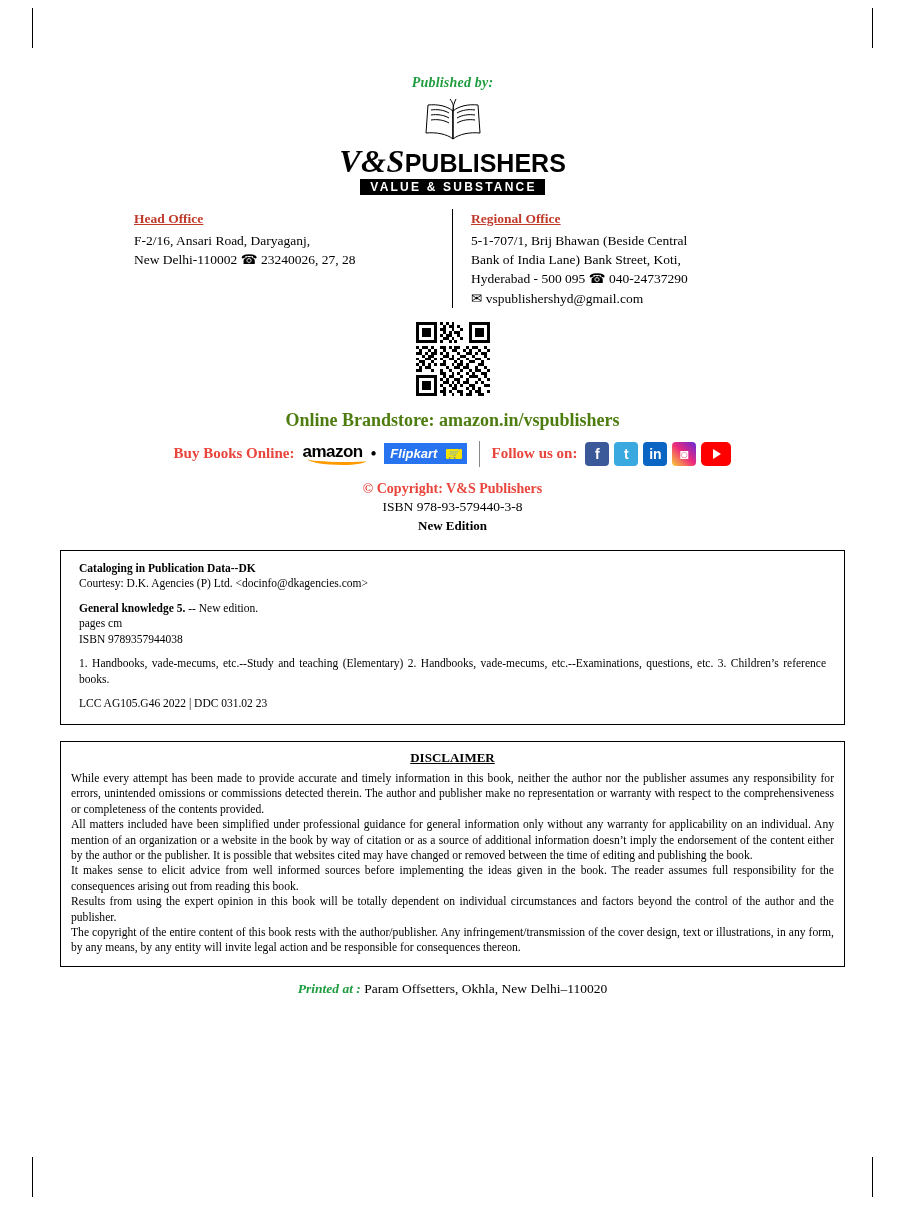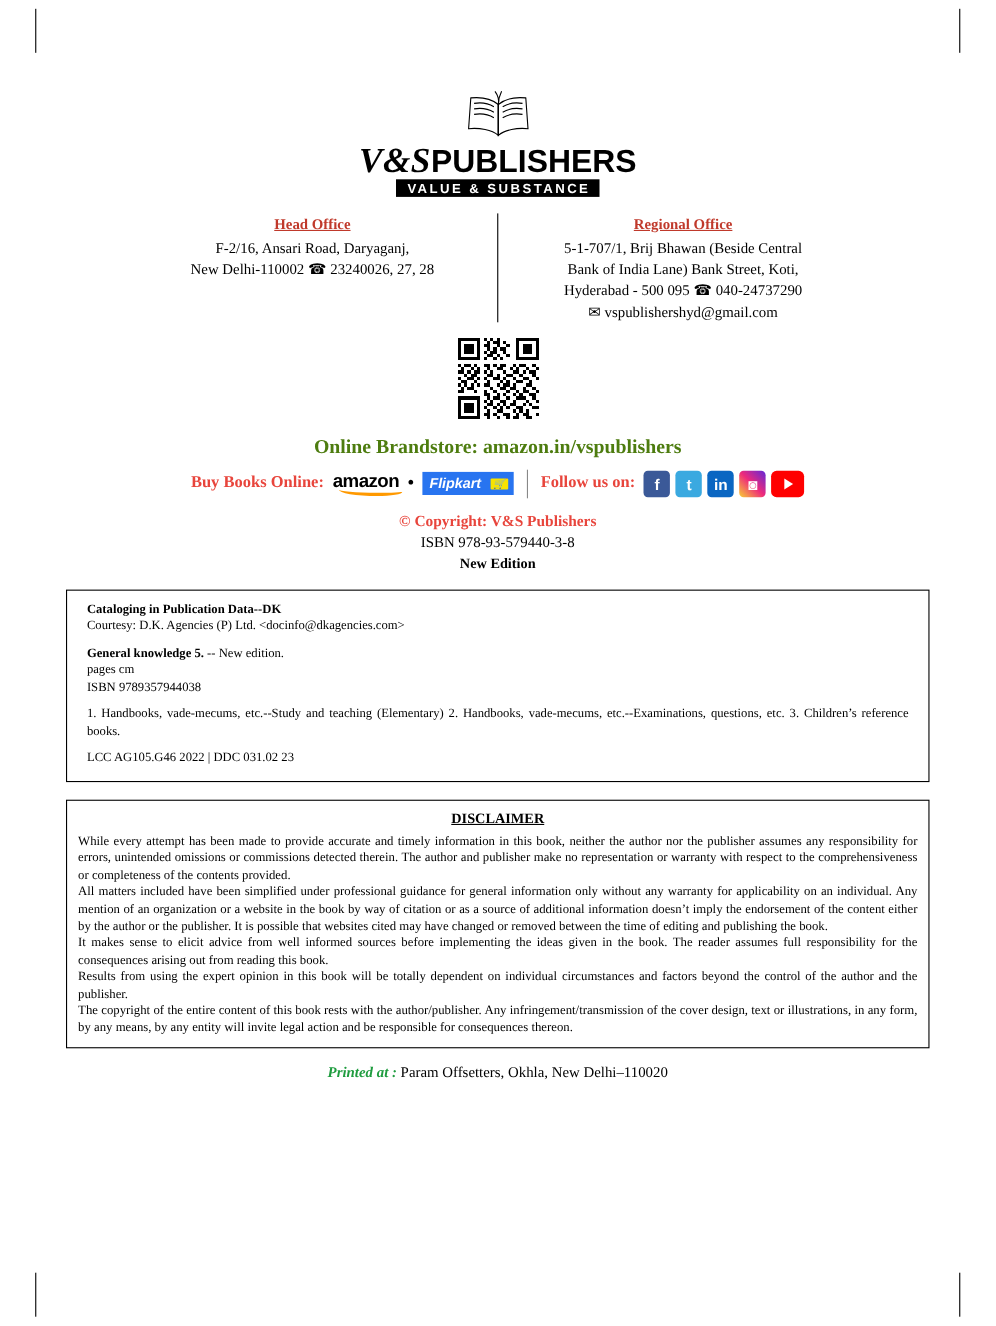--- a/index.html
+++ b/index.html
@@ -57,21 +57,21 @@
     line-height: 1;
     margin-top: -2px;
   }
   .logo-name .vs {
     font-style: italic;
     font-weight: bold;
   }
   .logo-name .pub {
     font-family: "Liberation Sans", sans-serif;
     font-weight: bold;
-    font-size: 29px;
+    font-size: 25px;
     letter-spacing: 0px;
   }
   .logo-sub {
     background: #000;
     color: #fff;
     display: inline-block;
     font-family: "Liberation Sans", sans-serif;
     font-size: 12px;
     font-weight: bold;
     letter-spacing: 2.2px;
@@ -81,21 +81,20 @@
   }
 
   .offices {
     margin-top: 14px;
     display: flex;
     justify-content: center;
     align-items: stretch;
   }
   .office {
     width: 300px;
-    text-align: center;
     font-size: 13.5px;
     line-height: 1.42;
   }
   .office.left { padding-right: 18px; }
   .office.right { padding-left: 18px; border-left: 1px solid #000; }
   .office-title {
     color: #c0392b;
     font-weight: bold;
     text-decoration: underline;
     font-size: 13.5px;
@@ -279,20 +278,21 @@
 
 <div class="page">
 
   <div class="crop crop-v" style="left:32px; top:8px;"></div>
   <div class="crop crop-v" style="left:872px; top:8px;"></div>
   <div class="crop crop-v" style="left:32px; top:1157px;"></div>
   <div class="crop crop-v" style="left:872px; top:1157px;"></div>
 
   <div class="content">
 
+    <div class="published-by">Published by:</div>
 
     <div class="logo-wrap">
       <svg class="logo-book" width="66" height="50" viewBox="0 0 66 50">
         <g fill="none" stroke="#000" stroke-width="1">
           <path d="M33 14 C27 9, 18 7, 8 8 L6 36 C16 35, 27 37, 33 42 Z" fill="#fff"></path>
           <path d="M33 14 C39 9, 48 7, 58 8 L60 36 C50 35, 39 37, 33 42 Z" fill="#fff"></path>
           <path d="M33 14 L33 42"></path>
           <path d="M11 13 C17 12, 24 13, 29 16"></path>
           <path d="M11 18 C17 17, 24 18, 29 21"></path>
           <path d="M11 23 C17 22, 24 23, 29 26"></path>

